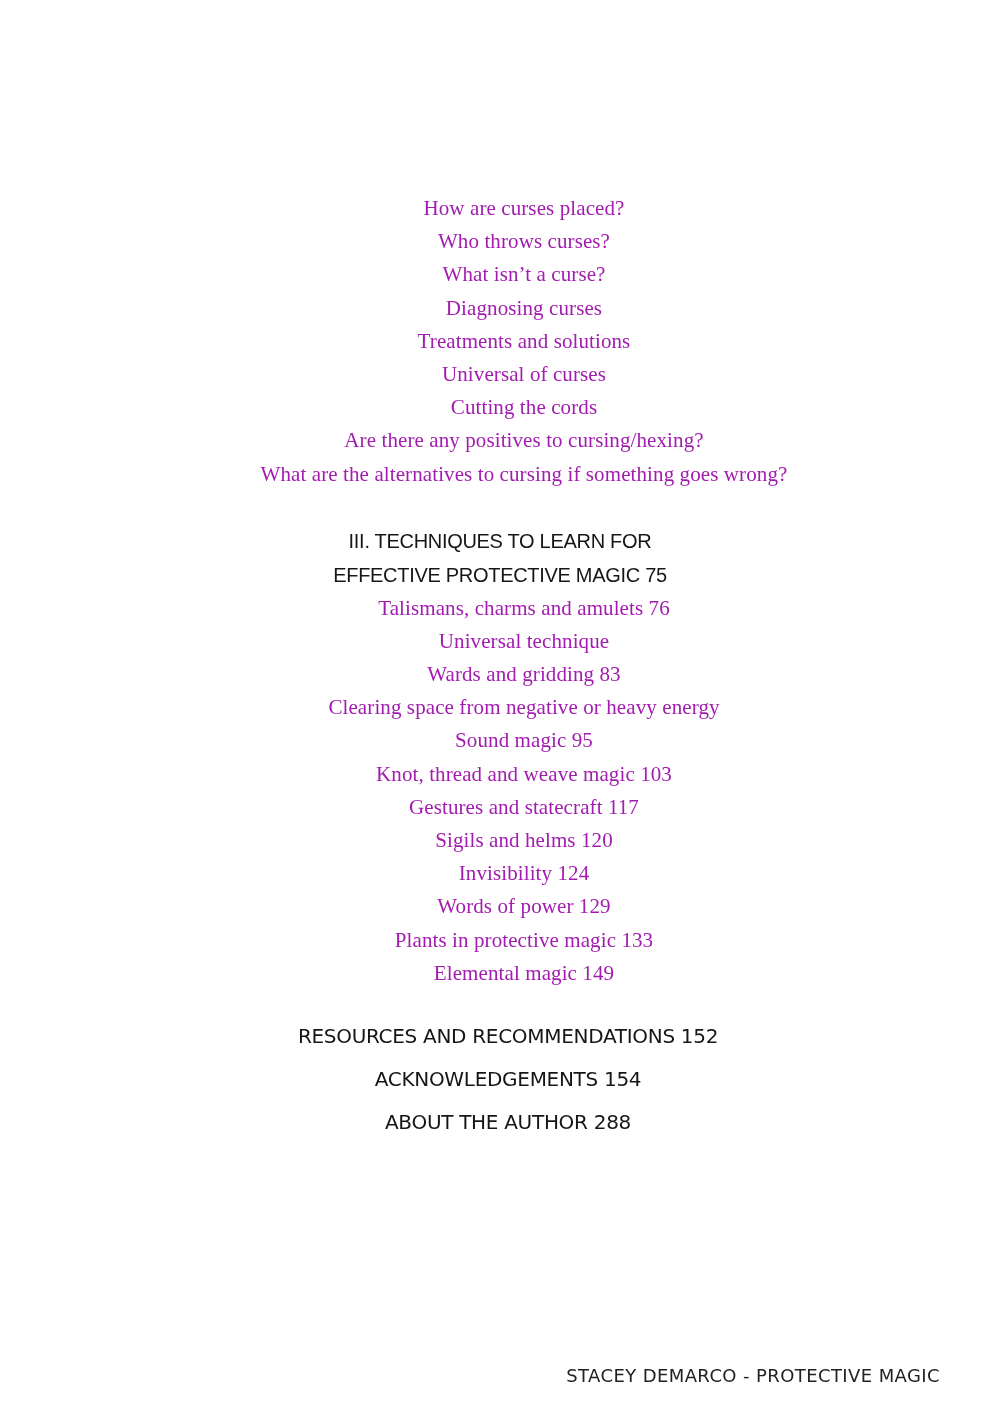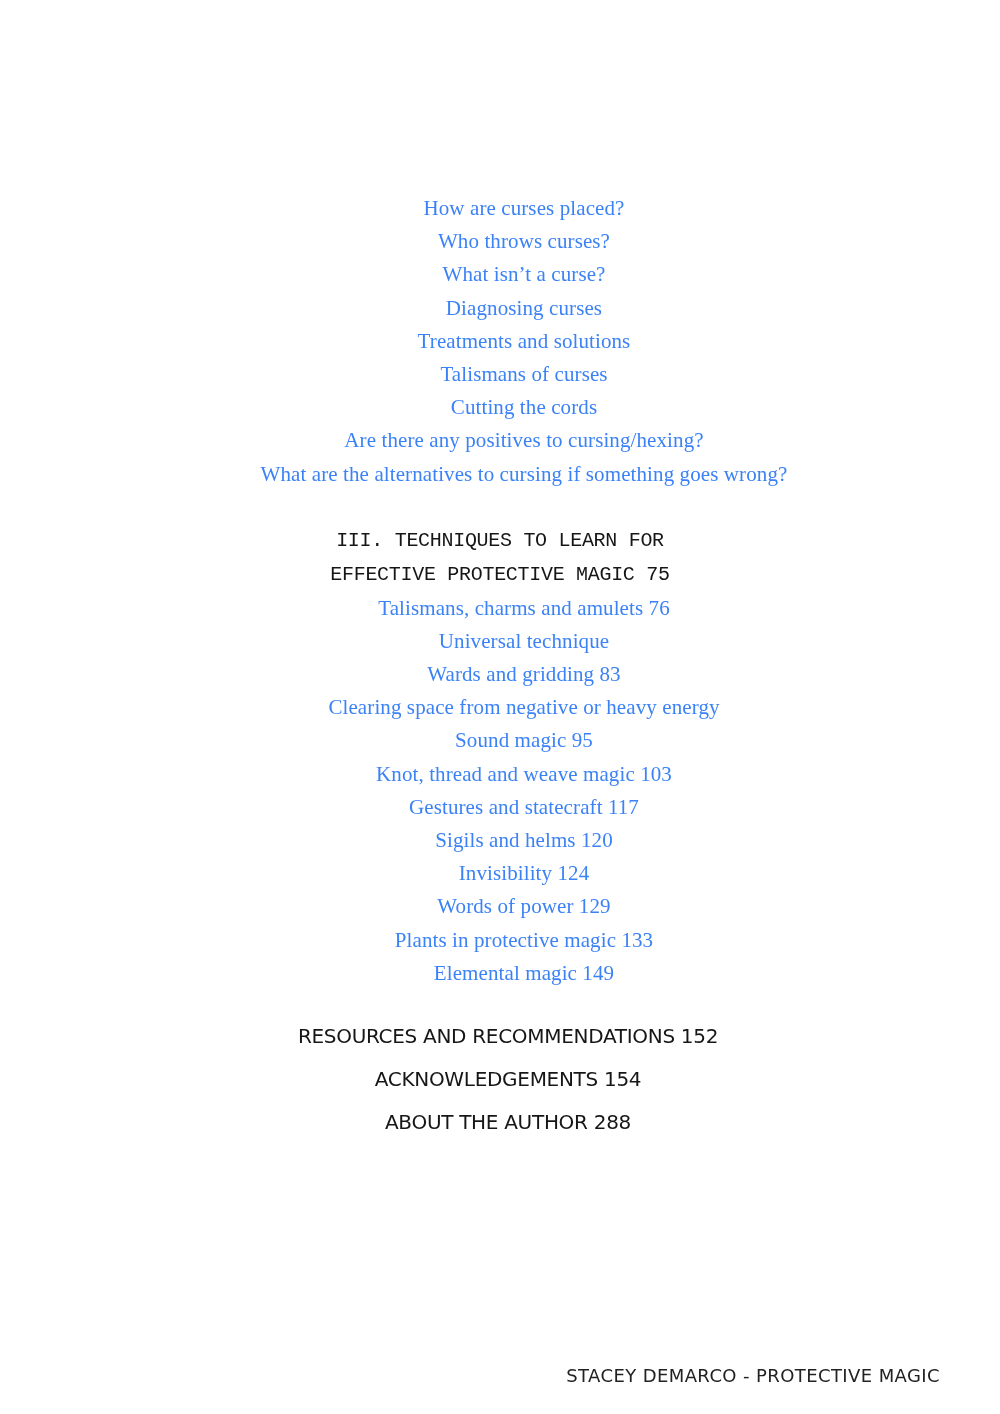--- a/index.html
+++ b/index.html
@@ -20,29 +20,29 @@
     right: 0;
     top: 192px;
     text-align: center;
   }
   .serif-line {
     font-family: "Liberation Serif", "DejaVu Serif", serif;
     font-size: 21px;
     line-height: 33.2px;
     height: 33.2px;
     white-space: nowrap;
-    color: #3b82f6;
+    color: #a21caf;
     letter-spacing: 0.1px;
     padding-left: 48px;
   }
   .section-gap {
     height: 33px;
   }
   .heading-line {
-    font-family: Liberation Mono, monospace;
+    font-family: Liberation Sans, sans-serif;
     font-size: 20px;
     font-weight: 500;
     line-height: 34px;
     height: 34px;
     white-space: nowrap;
     color: #161616;
     letter-spacing: -0.3px;
   }
   .heading-block {
     margin-top: 0;
@@ -78,21 +78,21 @@
 <body>
 
 <div class="toc">
 
   <div class="curses-list">
     <div class="serif-line">How are curses placed?</div>
     <div class="serif-line">Who throws curses?</div>
     <div class="serif-line">What isn’t a curse?</div>
     <div class="serif-line">Diagnosing curses</div>
     <div class="serif-line">Treatments and solutions</div>
-    <div class="serif-line">Talismans of curses</div>
+    <div class="serif-line">Universal of curses</div>
     <div class="serif-line">Cutting the cords</div>
     <div class="serif-line">Are there any positives to cursing/hexing?</div>
     <div class="serif-line">What are the alternatives to cursing if something goes wrong?</div>
   </div>
 
   <div class="section-gap"></div>
 
   <div class="heading-block">
     <div class="heading-line">III. TECHNIQUES TO LEARN FOR</div>
     <div class="heading-line">EFFECTIVE PROTECTIVE MAGIC 75</div>

